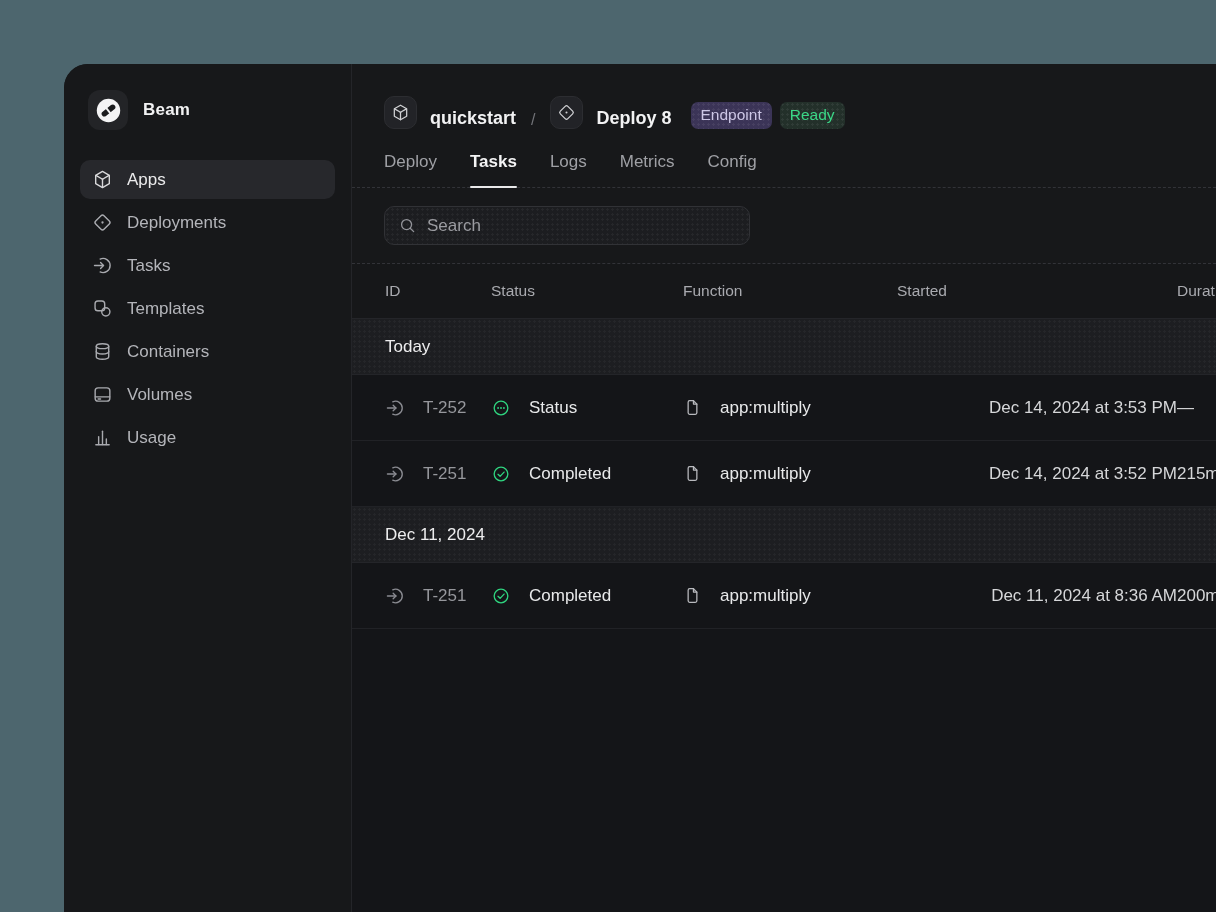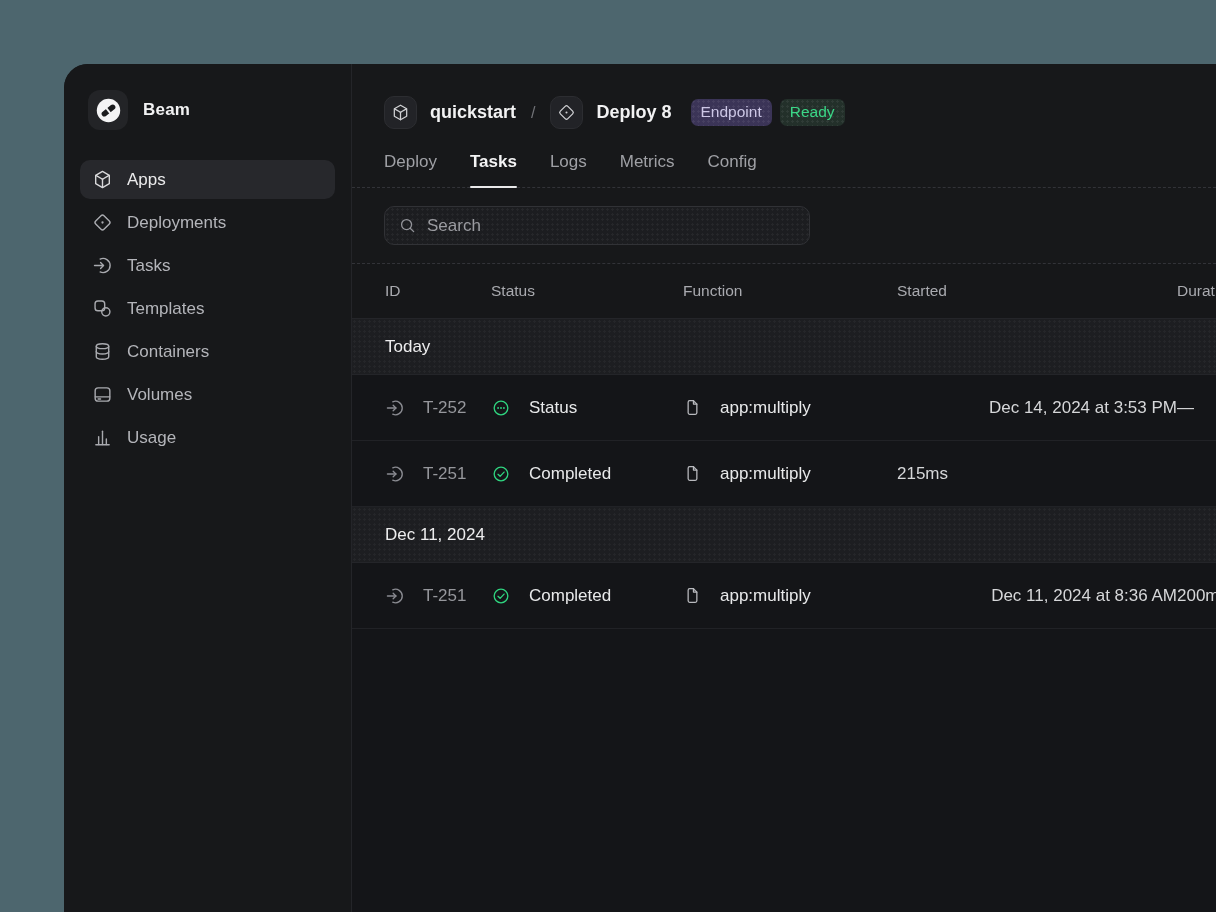--- a/index.html
+++ b/index.html
@@ -37,21 +37,21 @@
   .nav-item.active .icn { color:#d8d8da; }
   .support-item {
     position:absolute; left:16px; right:16px; bottom:-30px;
     height:40px; display:flex; align-items:center; gap:14px;
     padding:0 12px; color:#b4b5ba; font-size:17px; cursor:pointer;
   }
   .icn svg { display:block; }
   
   .main { flex:1; min-width:0; display:flex; flex-direction:column; background:#17181a; }
   .topbar { padding:32px 0 0 32px; border-bottom:1px dashed #323338; }
-  .crumbs { display:flex; align-items:center; gap:13px; }
+  .crumbs { display:flex; align-items:flex-end; gap:13px; }
   .crumb-tile {
     width:33px; height:33px; border-radius:10px; background:#222327;
     border:1px solid #2c2d31; display:flex; align-items:center; justify-content:center;
     color:#cfd0d3; cursor:pointer;
   }
   .crumb-name { color:#f2f2f3; font-size:18px; font-weight:600; cursor:pointer; }
   .crumb-sep { color:#717277; font-size:16px; margin:0 2px; }
   .badge {
     font-size:15.5px; padding:4px 10px 5px 10px; border-radius:7px;
     background-image:radial-gradient(rgba(255,255,255,0.06) 1px, transparent 1.2px);
@@ -64,21 +64,21 @@
     color:#9fa0a5; font-size:17px; padding-bottom:15px; position:relative; cursor:pointer;
   }
   .tab.active { color:#f4f4f5; font-weight:600; }
   .tab.active::after {
     content:""; position:absolute; left:0; right:0; bottom:-1px; height:2.5px;
     background:#e9e9ea; border-radius:2px;
   }
   
   .search-section { padding:18px 32px; border-bottom:1px dashed #323338; background:#17181a; }
   .search-box {
-    width:426px; height:39px; border:1px solid #313236; border-radius:10px;
+    width:366px; height:39px; border:1px solid #313236; border-radius:10px;
     background-color:#1c1d20;
     background-image:radial-gradient(rgba(255,255,255,0.045) 1px, transparent 1.2px);
     background-size:5px 5px;
     display:flex; align-items:center; gap:10px; padding:0 13px;
     color:#93949a;
   }
   .search-box input {
     background:transparent; border:none; outline:none; flex:1;
     color:#d8d9db; font-size:17px; font-family:inherit;
   }
@@ -336,20 +336,23 @@
             </div>
             <div class="cell cell-fn">
               <span class="icn">
                 <svg width="19" height="19" viewBox="0 0 24 24" fill="none" stroke="currentColor" stroke-width="1.6" stroke-linecap="round" stroke-linejoin="round">
                   <path d="M13.2 3.4 H8.4 A1.9 1.9 0 0 0 6.5 5.3 V18.7 A1.9 1.9 0 0 0 8.4 20.6 H15.6 A1.9 1.9 0 0 0 17.5 18.7 V7.7 Z"></path>
                   <path d="M13.2 3.4 V7.7 H17.5"></path>
                 </svg>
               </span>
               <span>app:multiply</span>
             </div>
+            <div class="cell cell-start">
+              <span>Dec 14, 2024 at 3:52 PM</span>
+            </div>
             <div class="cell cell-dur">
               <span>215ms</span>
             </div>
           </div>
           <div class="group-row">
             <span>Dec 11, 2024</span>
           </div>
           <div class="data-row">
             <div class="cell cell-id">
               <span class="icn">

